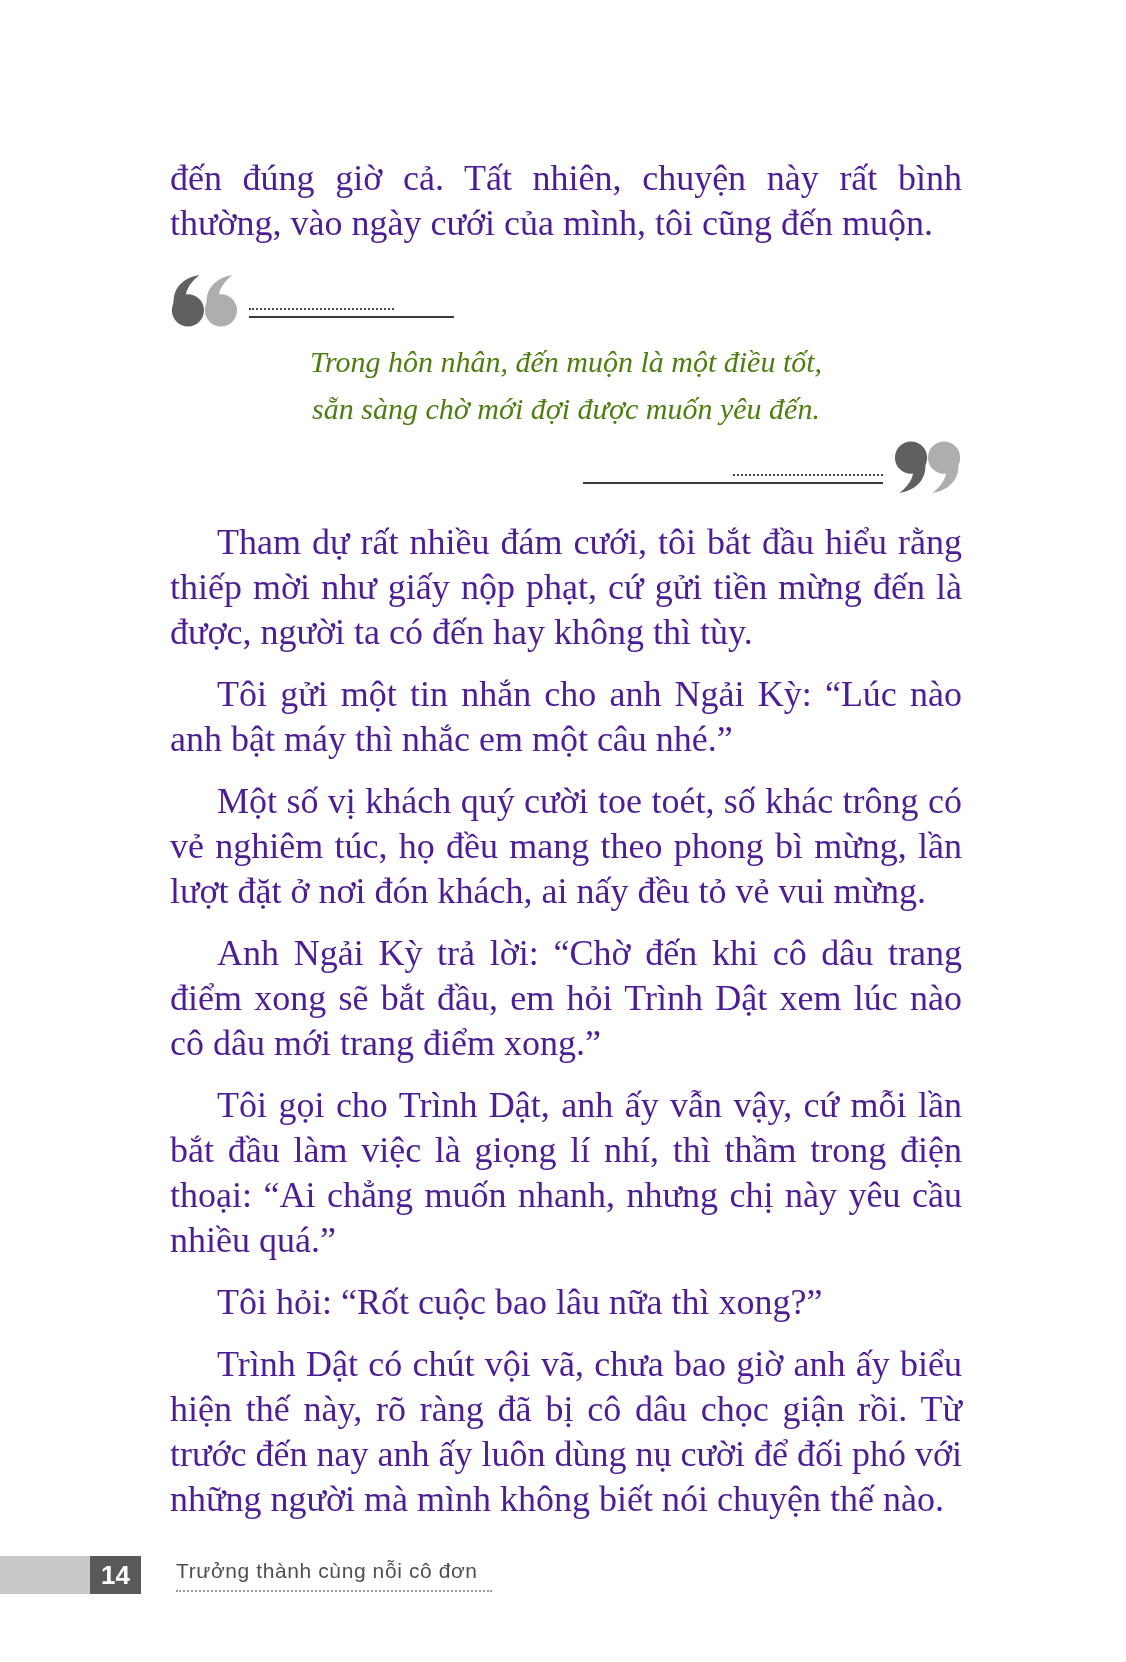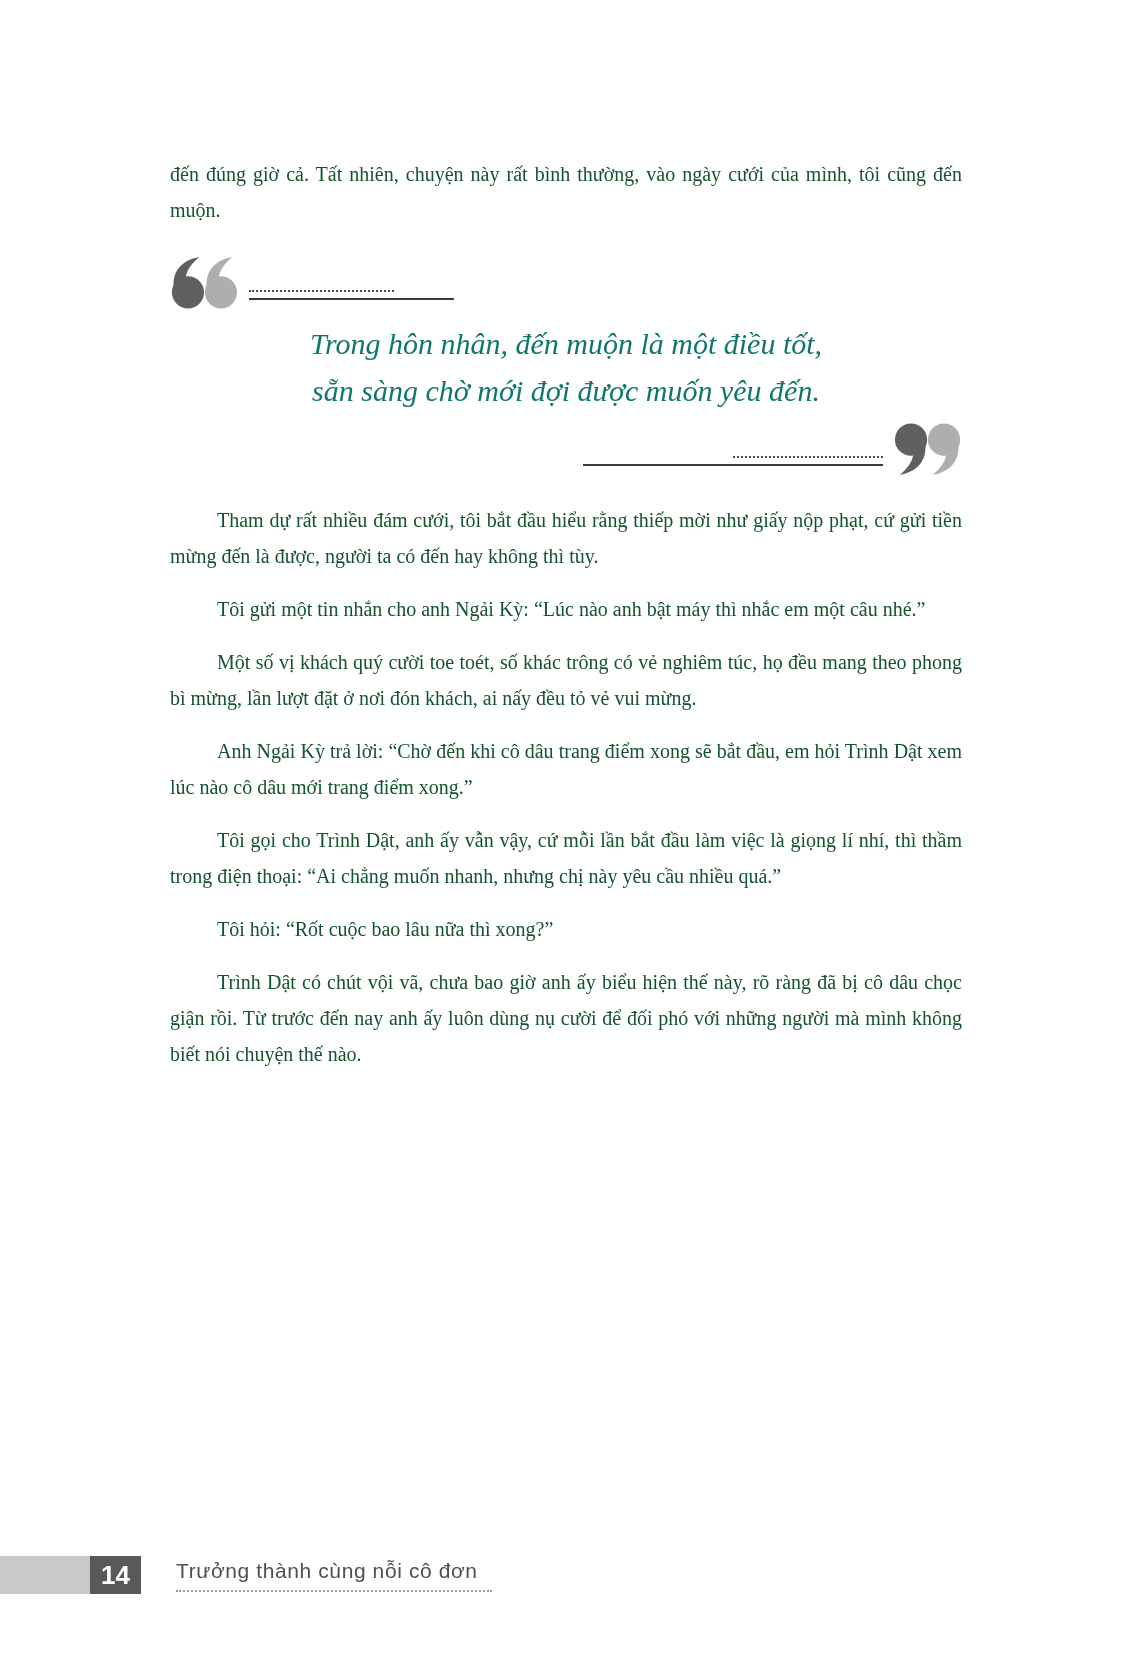--- a/index.html
+++ b/index.html
@@ -11,26 +11,26 @@
     background:#ffffff;
     overflow:hidden;
     font-family:"Liberation Serif","DejaVu Serif",serif;
     color:#1e1e1e;
   }
   .content {
     position:absolute;
     left:170px; top:156px; width:792px;
   }
   .para {
-    font-size:20px;
-    line-height:36px;
+    font-size:36px;
+    line-height:45px;
     text-align:justify;
     text-indent:47px;
     margin-bottom:17px;
-    color:#14532d;
+    color:#4c1d95;
   }
   .para.no-indent { text-indent:0; }
 
   
   .quote-block { margin:26px 0 26px; }
   .q-row { display:flex; align-items:flex-end; height:56px; }
   .q-row.q-open { justify-content:flex-start; }
   .q-row.q-close { justify-content:flex-end; margin-top:6px; }
   .qm { width:38px; height:54px; display:block; }
   .qm + .qm { margin-left:-5px; }
@@ -40,21 +40,21 @@
   .q-open .q-lines { width:205px; margin-left:8px; }
   .q-close .q-lines { width:300px; margin-right:8px; }
   .q-dotted { border-top:2px dotted #4a4a4a; width:145px; }
   .q-close .q-dotted { margin-left:auto; width:150px; }
   .q-solid { border-top:2px solid #3a3a3a; width:100%; margin-top:6px; }
   .quote-text {
     text-align:center;
     font-style:italic;
     font-size:30px;
     line-height:47px;
-    color:#0f766e;
+    color:#4d7c0f;
     margin:10px 0 4px;
   }
 
   
   .footer { position:absolute; left:0; top:1553px; width:100%; height:46px; }
   .footer-bar {
     position:absolute; left:0; top:3px;
     width:102px; height:38px;
     background:#c9c9c9;
   }

